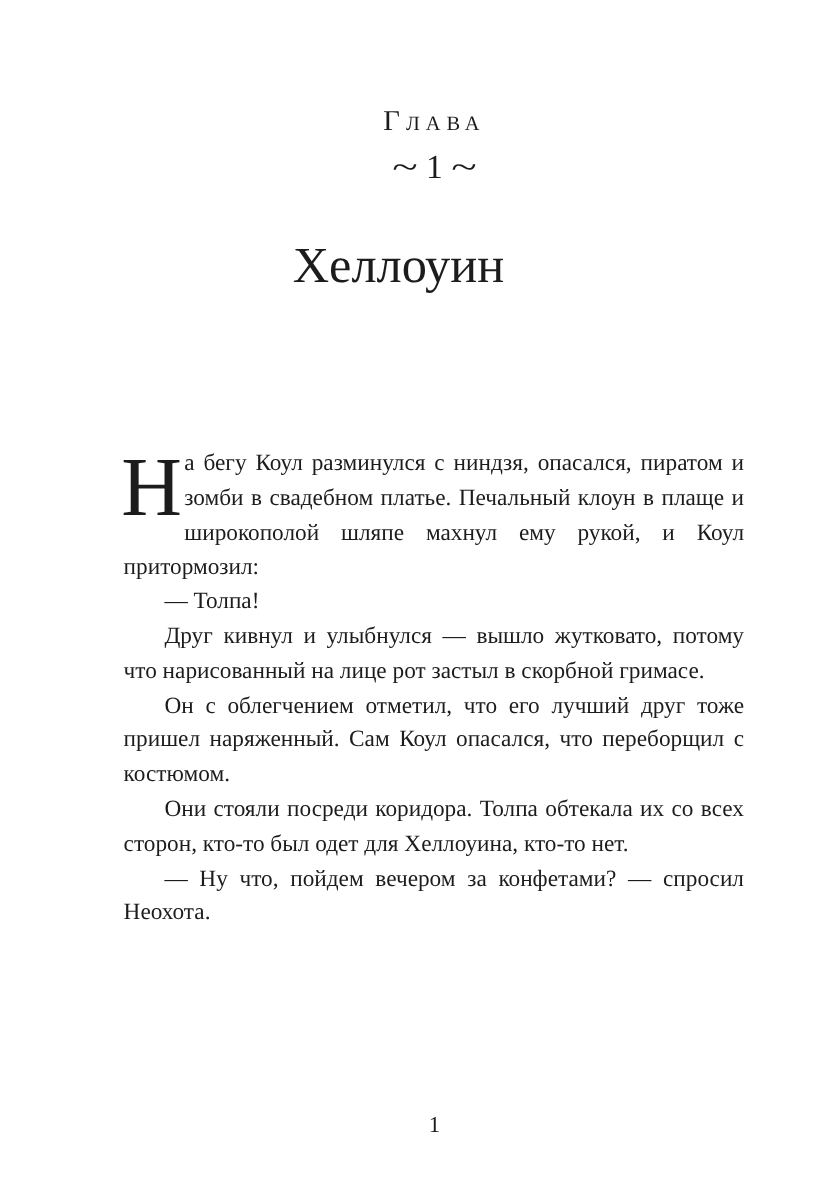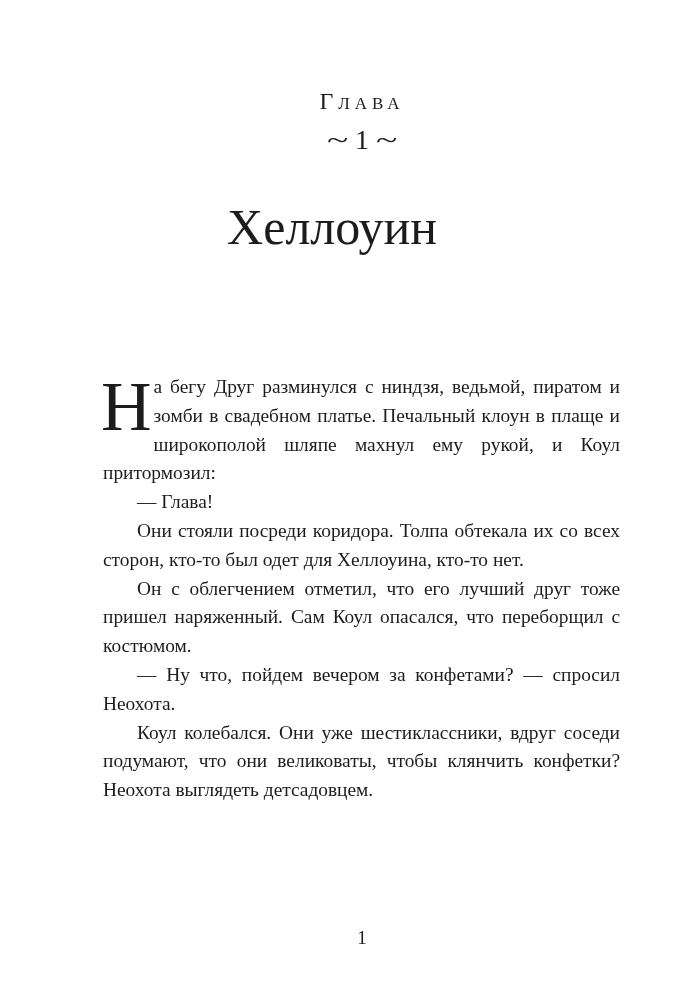--- a/index.html
+++ b/index.html
@@ -13,21 +13,21 @@
     position: absolute; top: 88px; left: 0; width: 700px; text-align: center;
     font-size: 24px; letter-spacing: 5px; font-variant: small-caps;
   }
   .chapter-number {
     position: absolute; top: 124px; left: 0; width: 700px; text-align: center;
     font-size: 28px;
   }
   .chapter-number .tilde { font-size: 28px; display: inline-block; transform: scaleX(1.4); margin: 0 10px; }
   .chapter-title {
     position: absolute; top: 198px; left: 0; width: 640px; text-align: center;
-    font-size: 50px; font-weight: normal;
+    font-size: 42px; font-weight: normal;
   }
   .body-text {
     position: absolute; top: 373px; left: 91px; width: 517px;
     font-size: 19.4px; line-height: 28.8px;
   }
   .para { margin: 0; text-indent: 34px; text-align: justify; }
   .para.first { text-indent: 0; }
   .dropcap {
     float: left; font-size: 70px; line-height: 56px; margin: 6px 2px 0 -2px;
   }
@@ -40,22 +40,22 @@
 <body>
 
 <div class="page">
   <div class="chapter-label">Глава</div>
   <div class="chapter-number">
     <span class="tilde">~</span><span>1</span><span class="tilde">~</span>
   </div>
   <h1 class="chapter-title" style="margin:0;">Хеллоуин</h1>
 
   <div class="body-text">
-    <p class="para first"><span class="dropcap">Н</span><span>а бегу Друг разминулся с ниндзя, ведьмой, пиратом и зомби в свадебном платье. Печальный клоун в плаще и широкополой шляпе махнул ему рукой, и Коул притормозил:</span></p>
-    <p class="para">— Глава!</p>
+    <p class="para first"><span class="dropcap">Н</span><span>а бегу Коул разминулся с ниндзя, опасался, пиратом и зомби в свадебном платье. Печальный клоун в плаще и широкополой шляпе махнул ему рукой, и Коул притормозил:</span></p>
+    <p class="para">— Толпа!</p>
+    <p class="para">Друг кивнул и улыбнулся — вышло жутковато, потому что нарисованный на лице рот застыл в скорбной гримасе.</p>
+    <p class="para">Он с облегчением отметил, что его лучший друг тоже пришел наряженный. Сам Коул опасался, что переборщил с костюмом.</p>
     <p class="para">Они стояли посреди коридора. Толпа обтекала их со всех сторон, кто-то был одет для Хеллоуина, кто-то нет.</p>
-    <p class="para">Он с облегчением отметил, что его лучший друг тоже пришел наряженный. Сам Коул опасался, что переборщил с костюмом.</p>
     <p class="para">— Ну что, пойдем вечером за конфетами? — спросил Неохота.</p>
-    <p class="para">Коул колебался. Они уже шестиклассники, вдруг соседи подумают, что они великоваты, чтобы клянчить конфетки? Неохота выглядеть детсадовцем.</p>
   </div>
 
   <div class="page-number">1</div>
 </div>
 
 </body></html>

